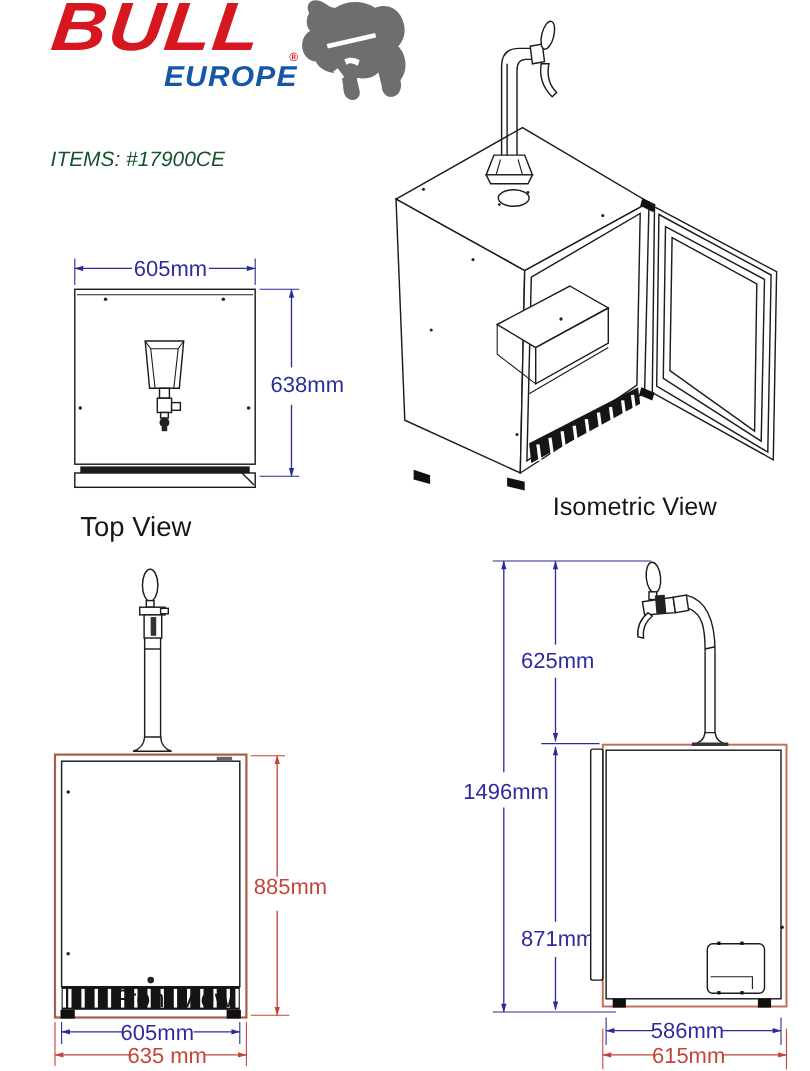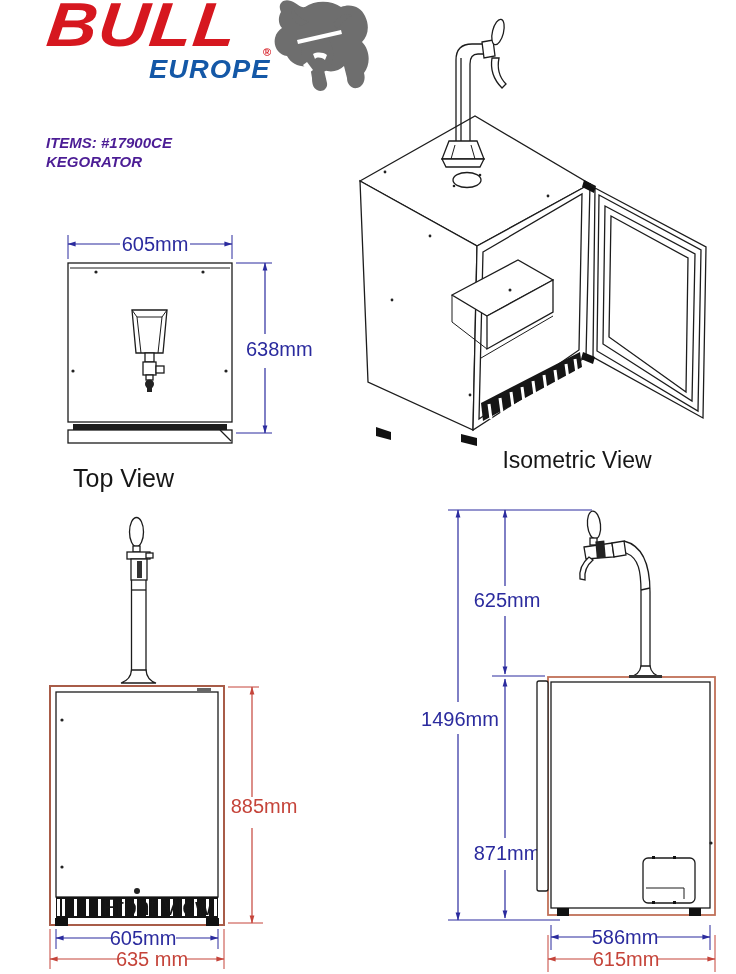--- a/index.html
+++ b/index.html
@@ -8,22 +8,22 @@
   
   #logo{position:absolute;left:45px;top:2px;width:340px;height:110px;}
   #brand{position:absolute;left:6px;top:-8px;color:#d6171f;font-weight:bold;font-style:italic;
          font-size:62px;letter-spacing:1px;transform:scaleX(1.12) skewX(-6deg);transform-origin:left top;
          line-height:1;}
   #brand-reg{position:absolute;left:218px;top:44px;color:#d6171f;font-size:11px;font-weight:bold;}
   #region{position:absolute;left:104px;top:54px;color:#1458a7;font-weight:bold;font-style:italic;
           font-size:26px;letter-spacing:1px;transform:scaleX(1.05);transform-origin:left top;line-height:1;}
   #bull-art{position:absolute;left:222px;top:-4px;}
   
-  #items{position:absolute;left:46px;top:134px;font-size:15px;font-weight:bold;font-style:italic;
-         color:#4c1d95;line-height:1.25;}
+  #items{position:absolute;left:46px;top:134px;font-size:19px;font-weight:normal;font-style:italic;
+         color:#14532d;line-height:1.25;}
   
   svg.sheet{position:absolute;left:0;top:0;}
   text{font-family:"Liberation Sans",sans-serif;}
   .dimB{font-size:20px;fill:#2b2b9e;}
   .dimR{font-size:20px;fill:#c5443a;}
   .caption{font-size:23px;fill:#161616;}
   .caption-lg{font-size:25px;fill:#161616;}
   .bl{stroke:#2b2b9e;stroke-width:1.2;fill:none;}
   .rl{stroke:#c5443a;stroke-width:1.2;fill:none;}
   .k{stroke:#1c1c1c;stroke-width:1.3;fill:none;}
@@ -45,21 +45,20 @@
       <path fill="#fff" d="M30,42 L74,32 L75,36 L31,46 Z"></path>
       <path fill="#fff" d="M46,56 C50,54 56,54 60,57 L58,62 C54,59 50,59 48,61 Z"></path>
       <path fill="#6e6e6e" d="M34,28 C26,24 22,16 25,10 C29,16 35,22 42,24 Z"></path>
       <path fill="#6e6e6e" d="M66,26 C72,18 80,14 86,17 C80,20 73,26 70,31 Z"></path>
       <path fill="#fff" d="M40,64 l6,8 -4,3 -6,-8 Z"></path>
     </svg>
   </div>
 
   <div id="items">
     <div>ITEMS: #17900CE</div>
-    <div>KEGORATOR</div>
   </div>
 
   <svg class="sheet" width="736" height="974" viewBox="0 0 736 974">
     <defs>
       <marker id="aB" viewBox="0 0 10 10" refX="9.5" refY="5" markerWidth="11" markerHeight="8" markerUnits="userSpaceOnUse" orient="auto-start-reverse">
         <path d="M0,2 L10,5 L0,8 Z" fill="#2b2b9e"></path>
       </marker>
       <marker id="aR" viewBox="0 0 10 10" refX="9.5" refY="5" markerWidth="11" markerHeight="8" markerUnits="userSpaceOnUse" orient="auto-start-reverse">
         <path d="M0,2 L10,5 L0,8 Z" fill="#c5443a"></path>
       </marker>

